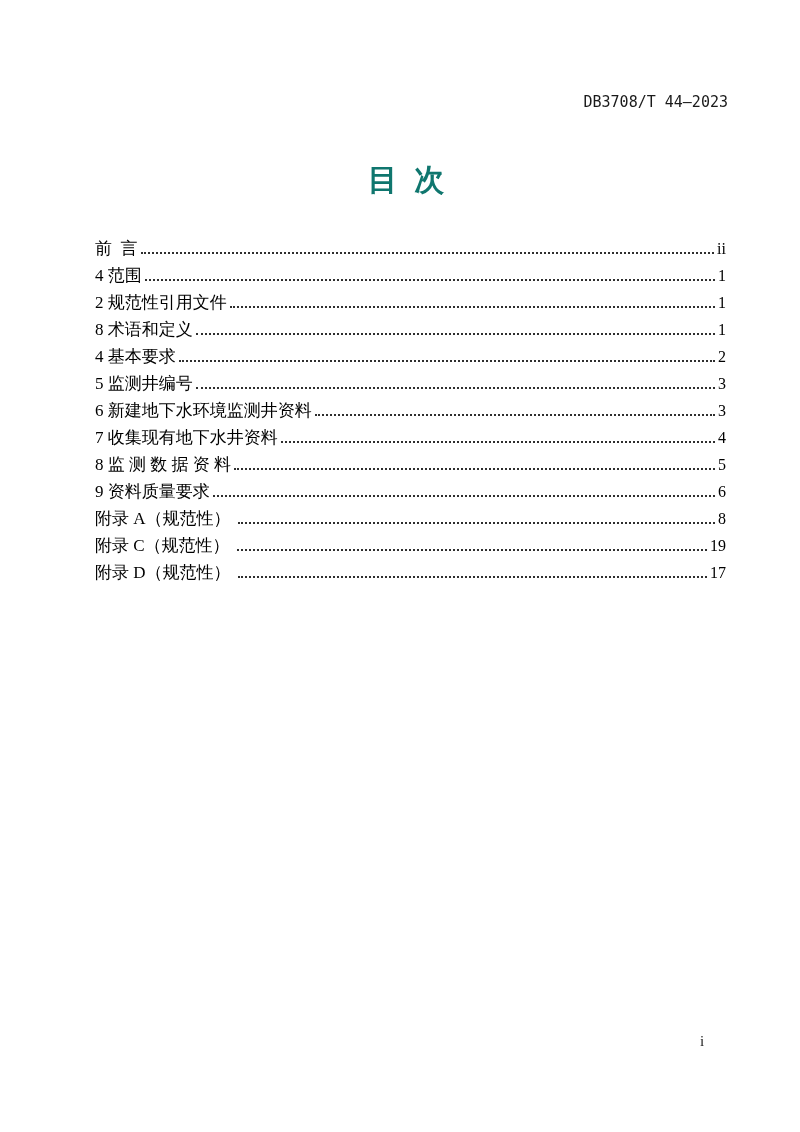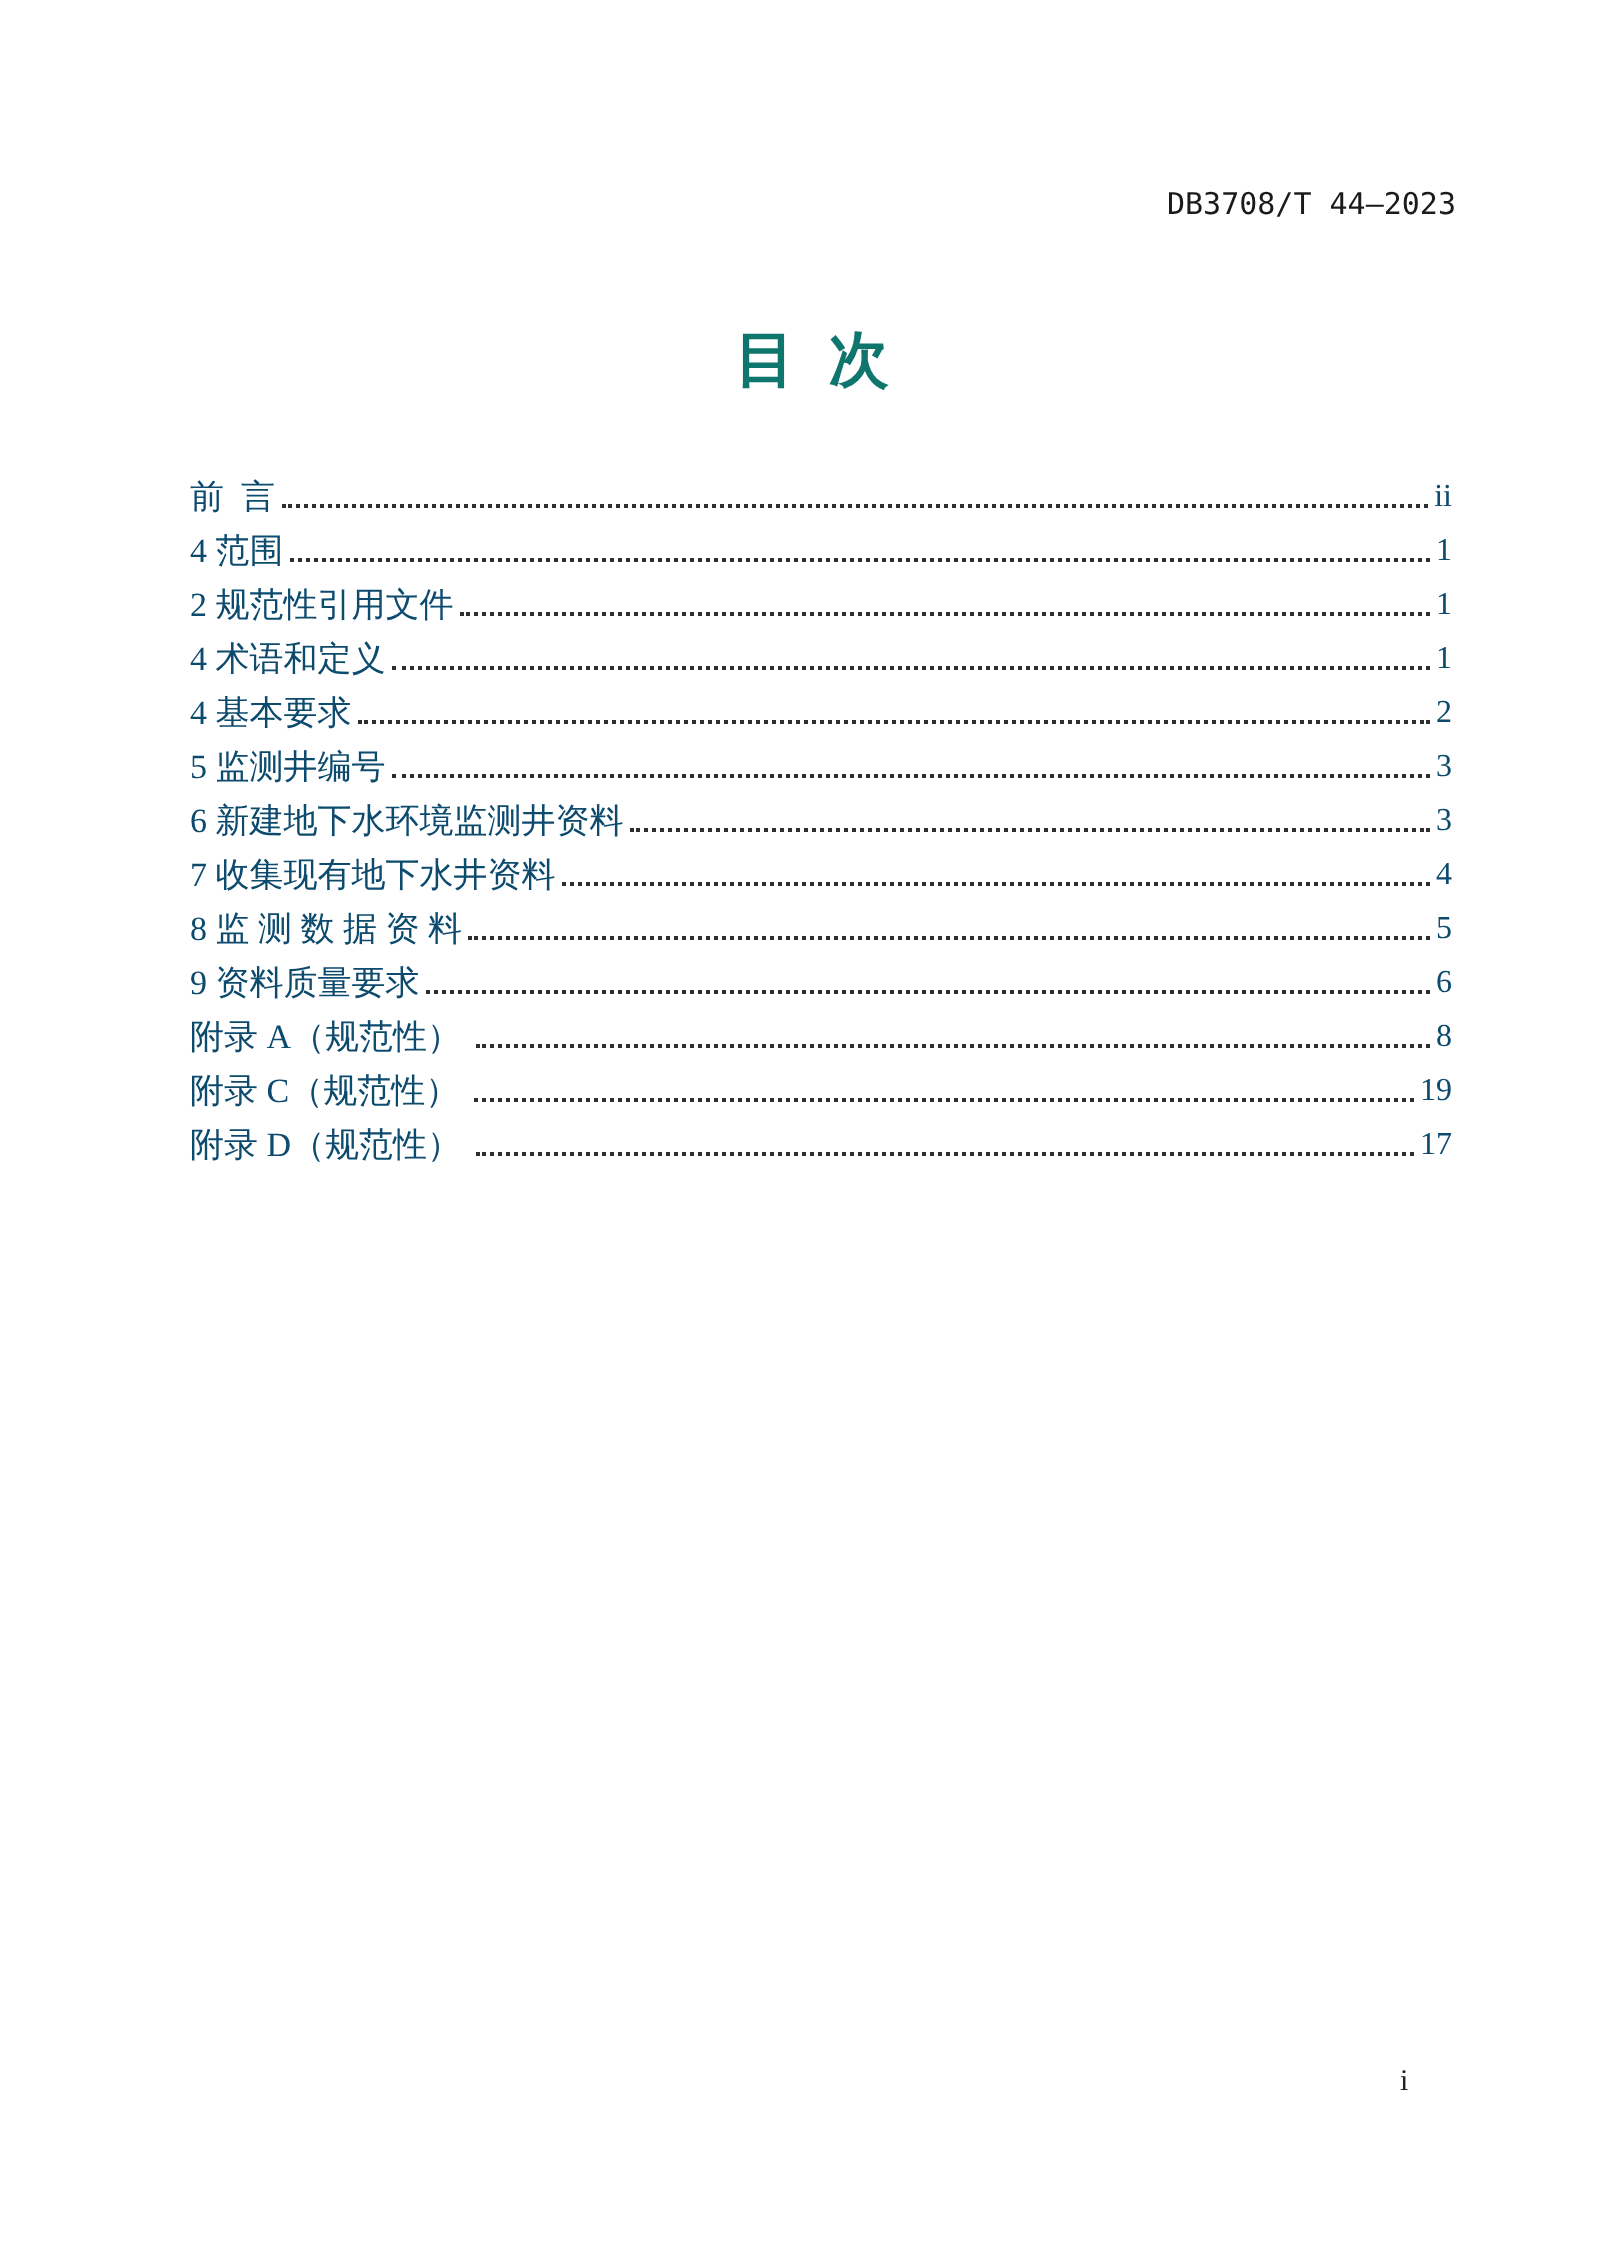--- a/index.html
+++ b/index.html
@@ -43,21 +43,21 @@
     position: absolute;
     top: 233px;
     left: 95px;
     right: 86px;
   }
   .toc-row {
     display: flex;
     align-items: flex-end;
     height: 27px;
     font-size: 17px;
-    color: #0c4a6e;
+    color: #000000;
   }
   .toc-label {
     white-space: pre;
     flex: 0 0 auto;
     line-height: 22px;
   }
   .toc-dots {
     flex: 1 1 auto;
     border-bottom: 2px dotted #2e2e2e;
     margin: 0 3px 6px 3px;
@@ -100,21 +100,21 @@
       <span class="toc-page">1</span>
     </div>
 
     <div class="toc-row">
       <span class="toc-label">2 规范性引用文件</span>
       <span class="toc-dots"></span>
       <span class="toc-page">1</span>
     </div>
 
     <div class="toc-row">
-      <span class="toc-label">4 术语和定义</span>
+      <span class="toc-label">8 术语和定义</span>
       <span class="toc-dots"></span>
       <span class="toc-page">1</span>
     </div>
 
     <div class="toc-row">
       <span class="toc-label">4 基本要求</span>
       <span class="toc-dots"></span>
       <span class="toc-page">2</span>
     </div>
 

